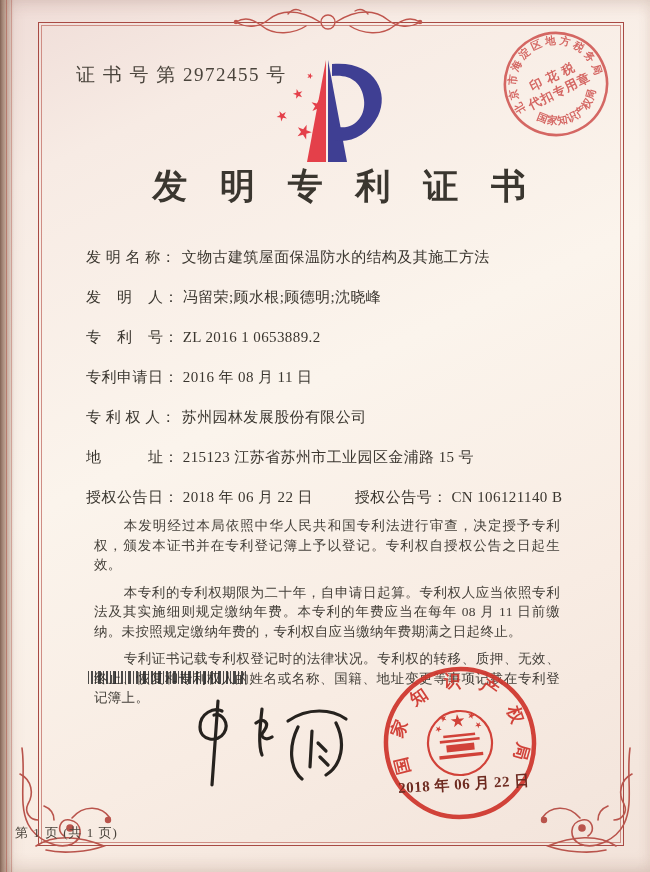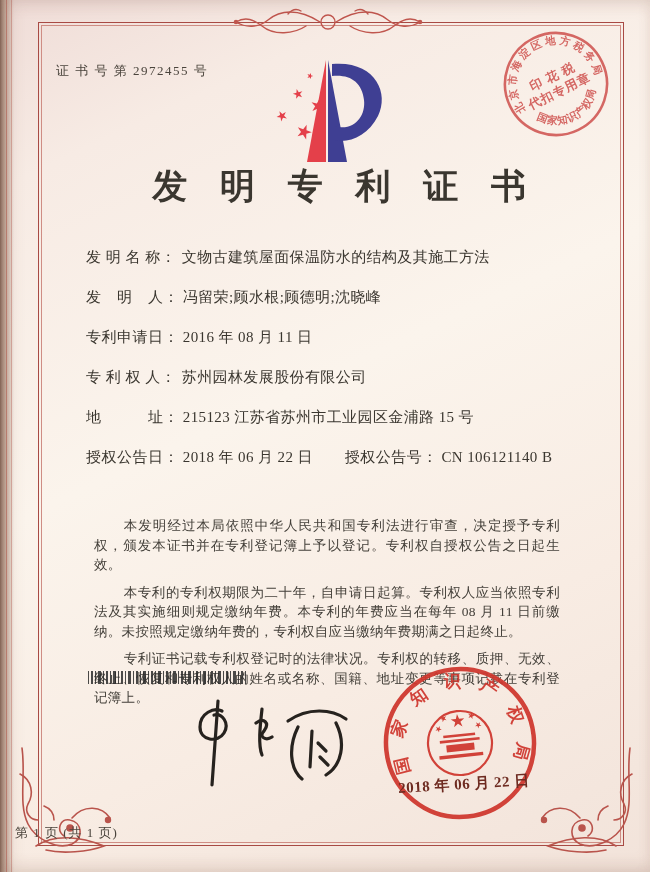--- a/index.html
+++ b/index.html
@@ -7,27 +7,27 @@
   .photo{position:relative;width:650px;height:872px;overflow:hidden;
     background:linear-gradient(155deg,#efdcd7 0%,#f7ebe4 16%,#fbf4ec 45%,#f8ece3 72%,#f2e3da 100%);}
   .photo::after{content:"";position:absolute;inset:0;pointer-events:none;
     box-shadow:inset 10px 0 16px rgba(110,75,60,.16), inset 0 8px 14px rgba(160,100,80,.07), inset 0 -8px 14px rgba(140,90,70,.08);}
   .edge-dark{position:absolute;left:0;top:0;bottom:0;width:14px;
     background:linear-gradient(90deg,#84695c 0,#ab9080 2px,#c9b0a1 5px,rgba(201,176,161,0) 14px);}
   .edge-lines{position:absolute;left:6px;top:0;bottom:0;width:4px;
     border-left:1.5px solid rgba(186,88,78,.55);border-right:1.5px solid rgba(186,88,78,.40);}
   .frame{position:absolute;left:38px;top:22px;right:26px;bottom:26px;border:1.5px solid #a84a44;}
   .frame-inner{position:absolute;inset:2px;border:1px solid #cf8d84;}
-  .cert-no{position:absolute;left:56px;top:62px;font-size:13px;letter-spacing:1.5px;color:#4a443c;}
+  .cert-no{position:absolute;left:76px;top:62px;font-size:19px;letter-spacing:1.5px;color:#4a443c;}
   .title{position:absolute;left:0;right:0;top:163px;text-align:center;font-size:35px;font-weight:700;
     letter-spacing:12px;color:#3a362f;text-indent:12px;padding-left:28px;}
   .fields{position:absolute;left:86px;top:247px;right:60px;color:#3a362f;}
   .row{font-size:15px;line-height:21px;margin-bottom:19px;white-space:nowrap;}
   .lab{display:inline-block;min-width:92px;letter-spacing:.5px;}
-  .lab2{margin-left:28px;letter-spacing:.5px;}
+  .lab2{margin-left:38px;letter-spacing:.5px;}
   .val{letter-spacing:.4px;}
   .paras{position:absolute;left:86px;top:508px;width:482px;font-size:13.5px;line-height:19.5px;
     color:#44403a;text-align:justify;}
   .paras p{margin:8px;text-indent:2.2em;letter-spacing:.3px;}
   .barcode{position:absolute;left:88px;top:671px;width:160px;height:13px;opacity:.85;
     background:repeating-linear-gradient(90deg,#2b2b2b 0 1.5px,transparent 1.5px 3px,#2b2b2b 3px 5.5px,transparent 5.5px 7px,#2b2b2b 7px 8px,transparent 8px 10.5px,#2b2b2b 10.5px 13.5px,transparent 13.5px 15px);}
   .director{position:absolute;left:88px;top:724px;font-size:16.5px;color:#343028;line-height:31px;}
   .footer{position:absolute;left:0;right:0;top:824px;text-align:left;font-size:13px;
     letter-spacing:1px;color:#4a443c;margin-left:15px;}
   .logo{position:absolute;left:262px;top:54px;}
@@ -123,20 +123,24 @@
   <div class="fields">
     <div class="row">
       <span class="lab">发 明 名 称：</span>
       <span class="val">文物古建筑屋面保温防水的结构及其施工方法</span>
     </div>
     <div class="row">
       <span class="lab">发　明　人：</span>
       <span class="val">冯留荣;顾水根;顾德明;沈晓峰</span>
     </div>
     <div class="row">
+      <span class="lab">专　利　号：</span>
+      <span class="val">ZL 2016 1 0653889.2</span>
+    </div>
+    <div class="row">
       <span class="lab">专利申请日：</span>
       <span class="val">2016 年 08 月 11 日</span>
     </div>
     <div class="row">
       <span class="lab">专 利 权 人：</span>
       <span class="val">苏州园林发展股份有限公司</span>
     </div>
     <div class="row">
       <span class="lab">地　　　址：</span>
       <span class="val">215123 江苏省苏州市工业园区金浦路 15 号</span>

